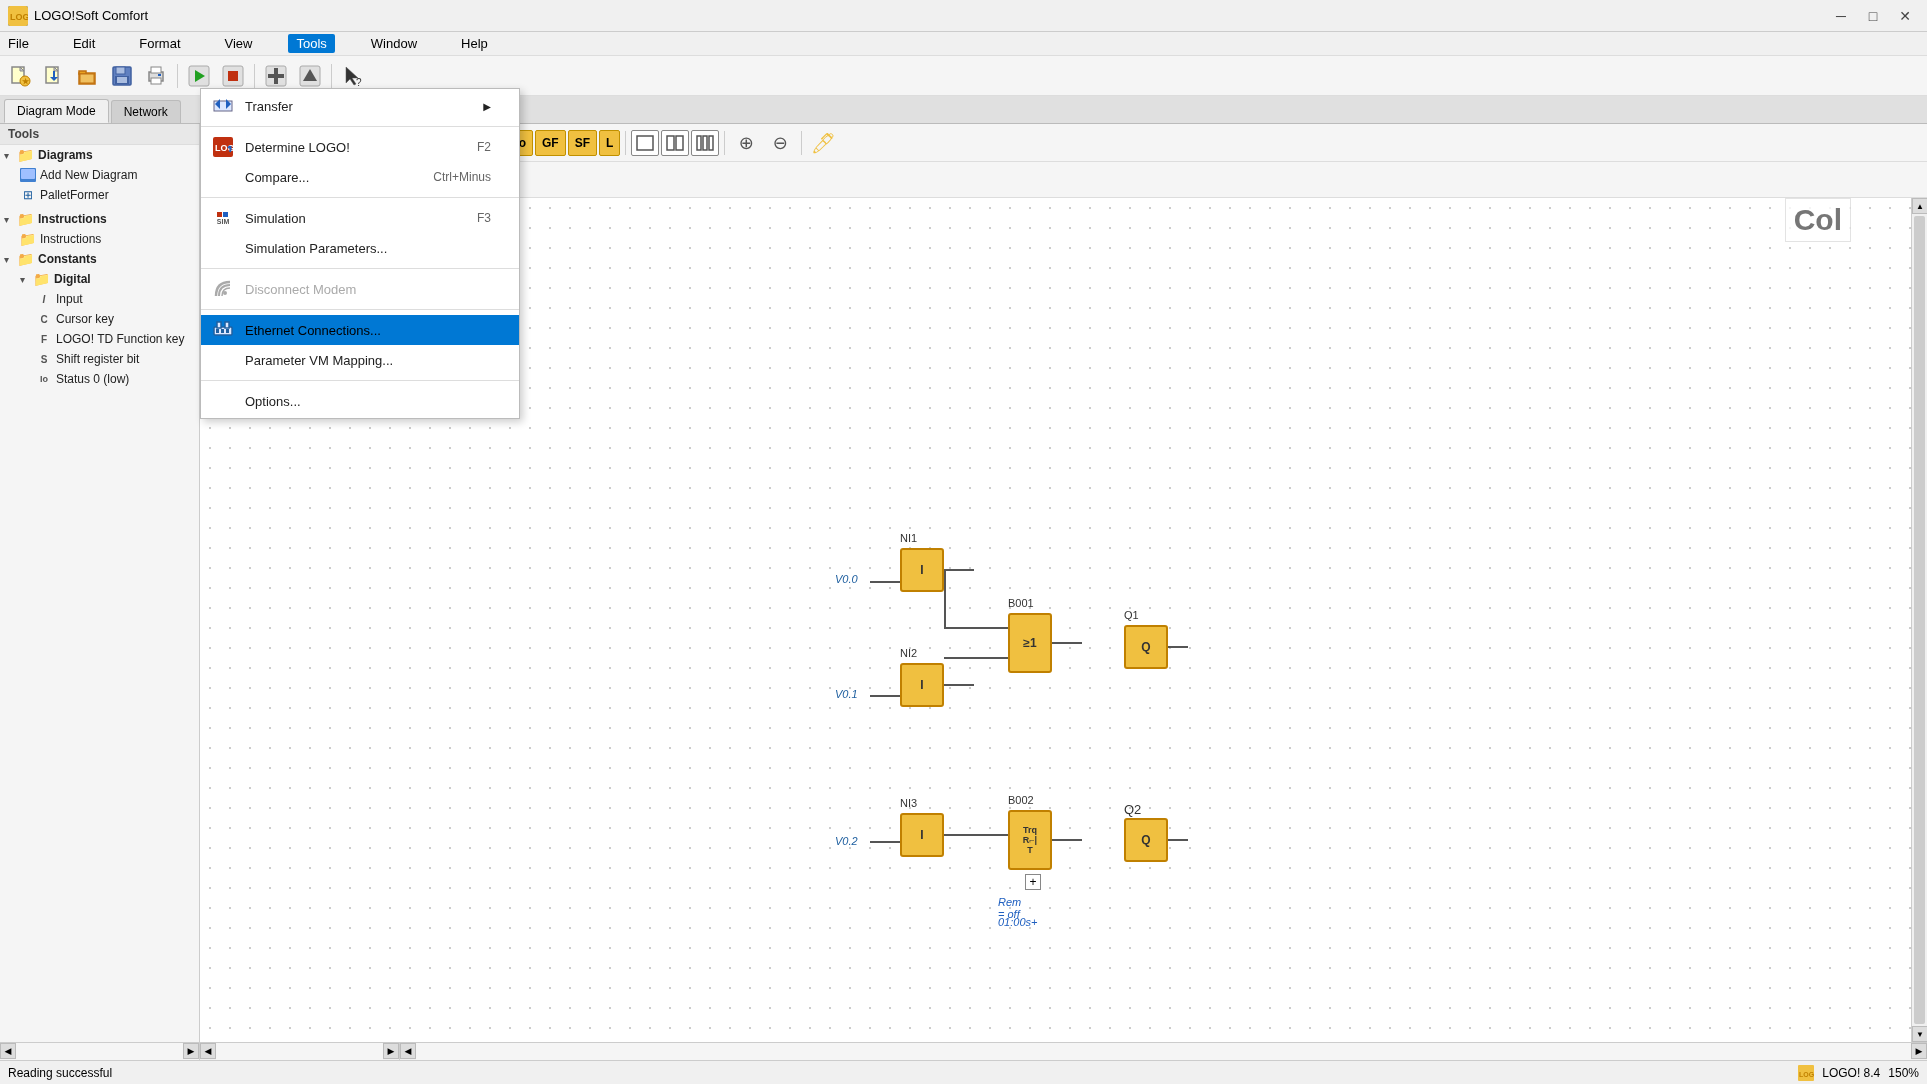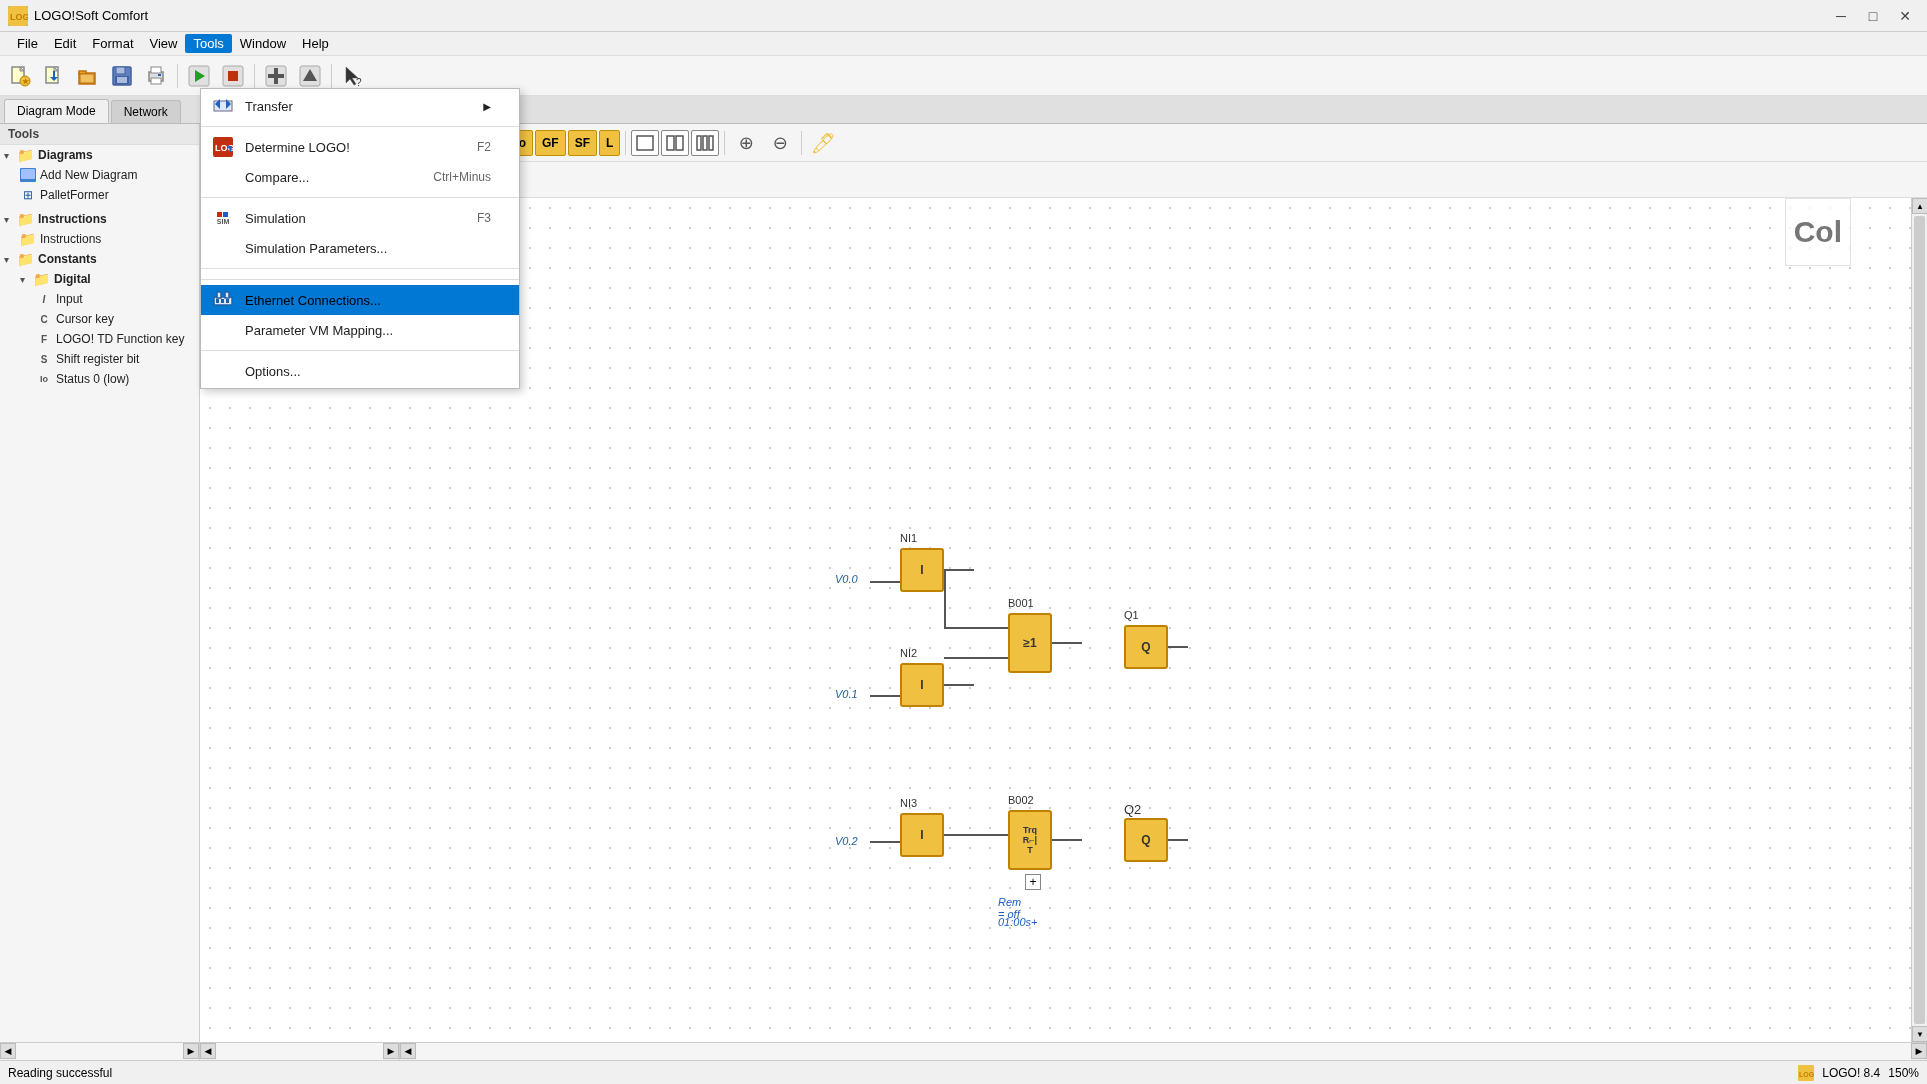--- a/index.html
+++ b/index.html
@@ -6,21 +6,21 @@
     body { font-family: 'Segoe UI', Tahoma, Geneva, Verdana, sans-serif; font-size: 13px; background: #f0f0f0; width: 1927px; height: 1084px; overflow: hidden; user-select: none; }
 
     
     #title-bar { background: #f0f0f0; height: 32px; display: flex; align-items: center; justify-content: space-between; padding: 0 8px; border-bottom: 1px solid #ccc; }
     #title-bar-left { display: flex; align-items: center; gap: 6px; }
     #title-bar-logo { width: 20px; height: 20px; background: #2060c0; border-radius: 2px; display: flex; align-items: center; justify-content: center; color: white; font-size: 9px; font-weight: bold; }
     #title-bar-controls { display: flex; gap: 4px; }
     .title-btn { width: 28px; height: 28px; display: flex; align-items: center; justify-content: center; cursor: pointer; border-radius: 2px; font-size: 14px; color: #444; }
 
     
-    #menu-bar { background: #f0f0f0; height: 24px; display: flex; align-items: center; padding: 0 9px; border-bottom: 1px solid #ddd; }
+    #menu-bar { background: #f0f0f0; height: 24px; display: flex; align-items: center; padding: 0 0; border-bottom: 1px solid #ddd; gap: 28px; }
     .menu-item { padding: 2px 8px; cursor: pointer; font-size: 13px; border-radius: 2px; }
     .menu-item:hover, .menu-item.active { background: #0078d4; color: white; }
 
     
     #toolbar1 { background: #f5f5f5; height: 40px; display: flex; align-items: center; padding: 0 4px; border-bottom: 1px solid #ddd; gap: 2px; }
     .tb-btn { width: 32px; height: 30px; display: flex; align-items: center; justify-content: center; cursor: pointer; border: 1px solid transparent; border-radius: 2px; font-size: 16px; }
     .tb-separator { width: 1px; height: 24px; background: #ccc; margin: 0 3px; }
 
     
     #tabs-bar { background: #e0e0e0; height: 28px; display: flex; align-items: flex-end; padding: 0 4px; border-bottom: 1px solid #bbb; }
@@ -403,21 +403,21 @@
           <rect x="2" y="2" width="24" height="24" fill="#2060c0" stroke="#1040a0" stroke-width="1" rx="2"></rect>
           <polygon points="14,8 5,18 23,18" fill="white"></polygon>
         </svg>
       </div>
     </div>
 
     <div style="display:flex; flex:1; overflow:hidden;">
       <div id="canvas-area">
         <div id="canvas-dots"></div>
 
-        <div style="position:absolute; top:0; right:60px; font-size:30px; font-weight:bold; color:#555; padding:16px 8px; border:1px solid #ddd; background:white; opacity:0.8;text-align:center;">Col</div>
+        <div style="position:absolute; top:0; right:60px; font-size:30px; font-weight:bold; color:#555; padding:4px 8px; border:1px solid #ddd; background:white; opacity:0.8;text-align:center;">Col</div>
 
         <div class="logic-label" style="left:635px; top:375px;">V0.0</div>
         <div class="logic-wire" style="left:670px; top:383px; width:30px; height:2px;"></div>
 
         <div class="block-container" style="left:700px; top:350px;">
           <div style="position:absolute; top:-16px; left:0; font-size:11px; color:#333;">NI1</div>
           <div class="logic-block" style="width:44px; height:44px;">I</div>
           <div class="logic-wire" style="left:44px; top:21px; width:30px; height:2px;"></div>
         </div>
 
@@ -563,20 +563,31 @@
       </span>
       <span>Simulation</span>
       <span class="menu-shortcut">F3</span>
     </div>
     <div class="menu-row">
       <span>Simulation Parameters...</span>
     </div>
   </div>
   <div class="menu-divider"></div>
   <div class="menu-section">
+    <div class="menu-row disabled">
+      <span class="menu-row-icon disconnect-modem-icon">
+        <svg width="22" height="22" viewBox="0 0 22 22">
+          <path d="M4 18 Q4 4 18 4" fill="none" stroke="#aaa" stroke-width="2.5"></path>
+          <path d="M7 18 Q7 7 18 7" fill="none" stroke="#aaa" stroke-width="2"></path>
+          <path d="M10 18 Q10 10 18 10" fill="none" stroke="#aaa" stroke-width="1.5"></path>
+          <circle cx="13" cy="15" r="2" fill="#aaa"></circle>
+        </svg>
+      </span>
+      <span>Disconnect Modem</span>
+    </div>
   </div>
   <div class="menu-divider"></div>
   <div class="menu-section">
     <div class="menu-row highlighted">
       <span class="menu-row-icon ethernet-icon">
         <svg width="22" height="22" viewBox="0 0 22 22">
           <rect x="2" y="8" width="18" height="8" fill="#dde8ff" stroke="#2060a0" stroke-width="1.5" rx="1"></rect>
           <rect x="5" y="3" width="4" height="6" fill="#dde8ff" stroke="#2060a0" stroke-width="1.5"></rect>
           <rect x="13" y="3" width="4" height="6" fill="#dde8ff" stroke="#2060a0" stroke-width="1.5"></rect>
           <rect x="4" y="10" width="3" height="4" fill="#2060a0"></rect>

